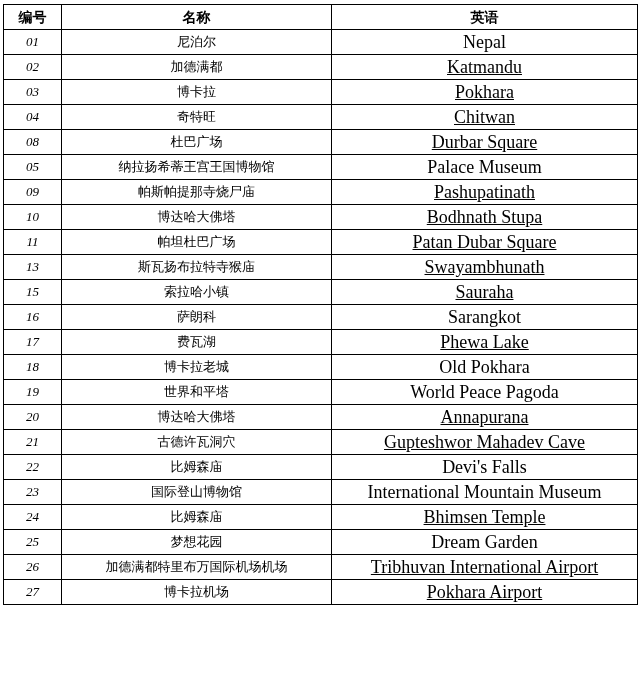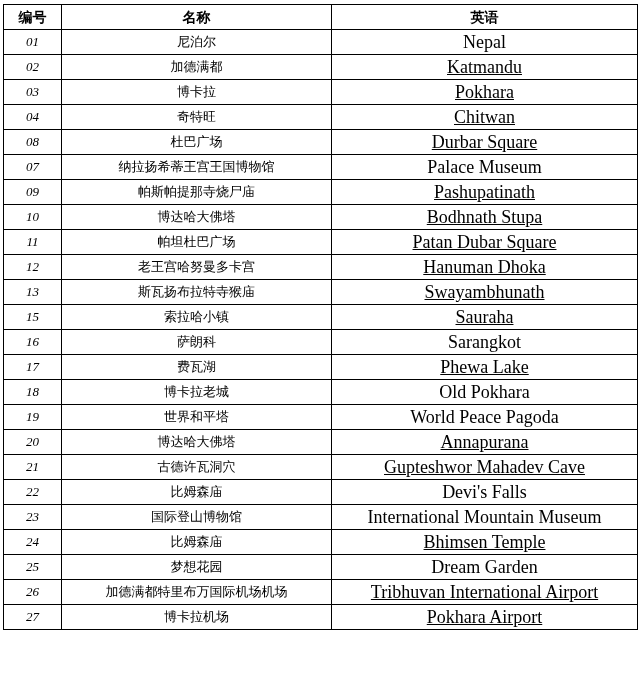--- a/index.html
+++ b/index.html
@@ -105,45 +105,40 @@
           <td class="cell-id">04</td>
           <td class="cell-name">奇特旺</td>
           <td class="cell-en"><span class="u">Chitwan</span></td>
         </tr>
         <tr>
           <td class="cell-id">08</td>
           <td class="cell-name">杜巴广场</td>
           <td class="cell-en"><span class="u">Durbar Square</span></td>
         </tr>
         <tr>
-          <td class="cell-id">07</td>
+          <td class="cell-id">05</td>
           <td class="cell-name">纳拉扬希蒂王宫王国博物馆</td>
           <td class="cell-en"><span>Palace Museum</span></td>
         </tr>
         <tr>
           <td class="cell-id">09</td>
           <td class="cell-name">帕斯帕提那寺烧尸庙</td>
           <td class="cell-en"><span class="u">Pashupatinath</span></td>
         </tr>
         <tr>
           <td class="cell-id">10</td>
           <td class="cell-name">博达哈大佛塔</td>
           <td class="cell-en"><span class="u">Bodhnath Stupa</span></td>
         </tr>
         <tr>
           <td class="cell-id">11</td>
           <td class="cell-name">帕坦杜巴广场</td>
           <td class="cell-en"><span class="u">Patan Dubar Square</span></td>
         </tr>
         <tr>
-          <td class="cell-id">12</td>
-          <td class="cell-name">老王宫哈努曼多卡宫</td>
-          <td class="cell-en"><span class="u">Hanuman Dhoka</span></td>
-        </tr>
-        <tr>
           <td class="cell-id">13</td>
           <td class="cell-name">斯瓦扬布拉特寺猴庙</td>
           <td class="cell-en"><span class="u">Swayambhunath</span></td>
         </tr>
         <tr>
           <td class="cell-id">15</td>
           <td class="cell-name">索拉哈小镇</td>
           <td class="cell-en"><span class="u">Sauraha</span></td>
         </tr>
         <tr>

